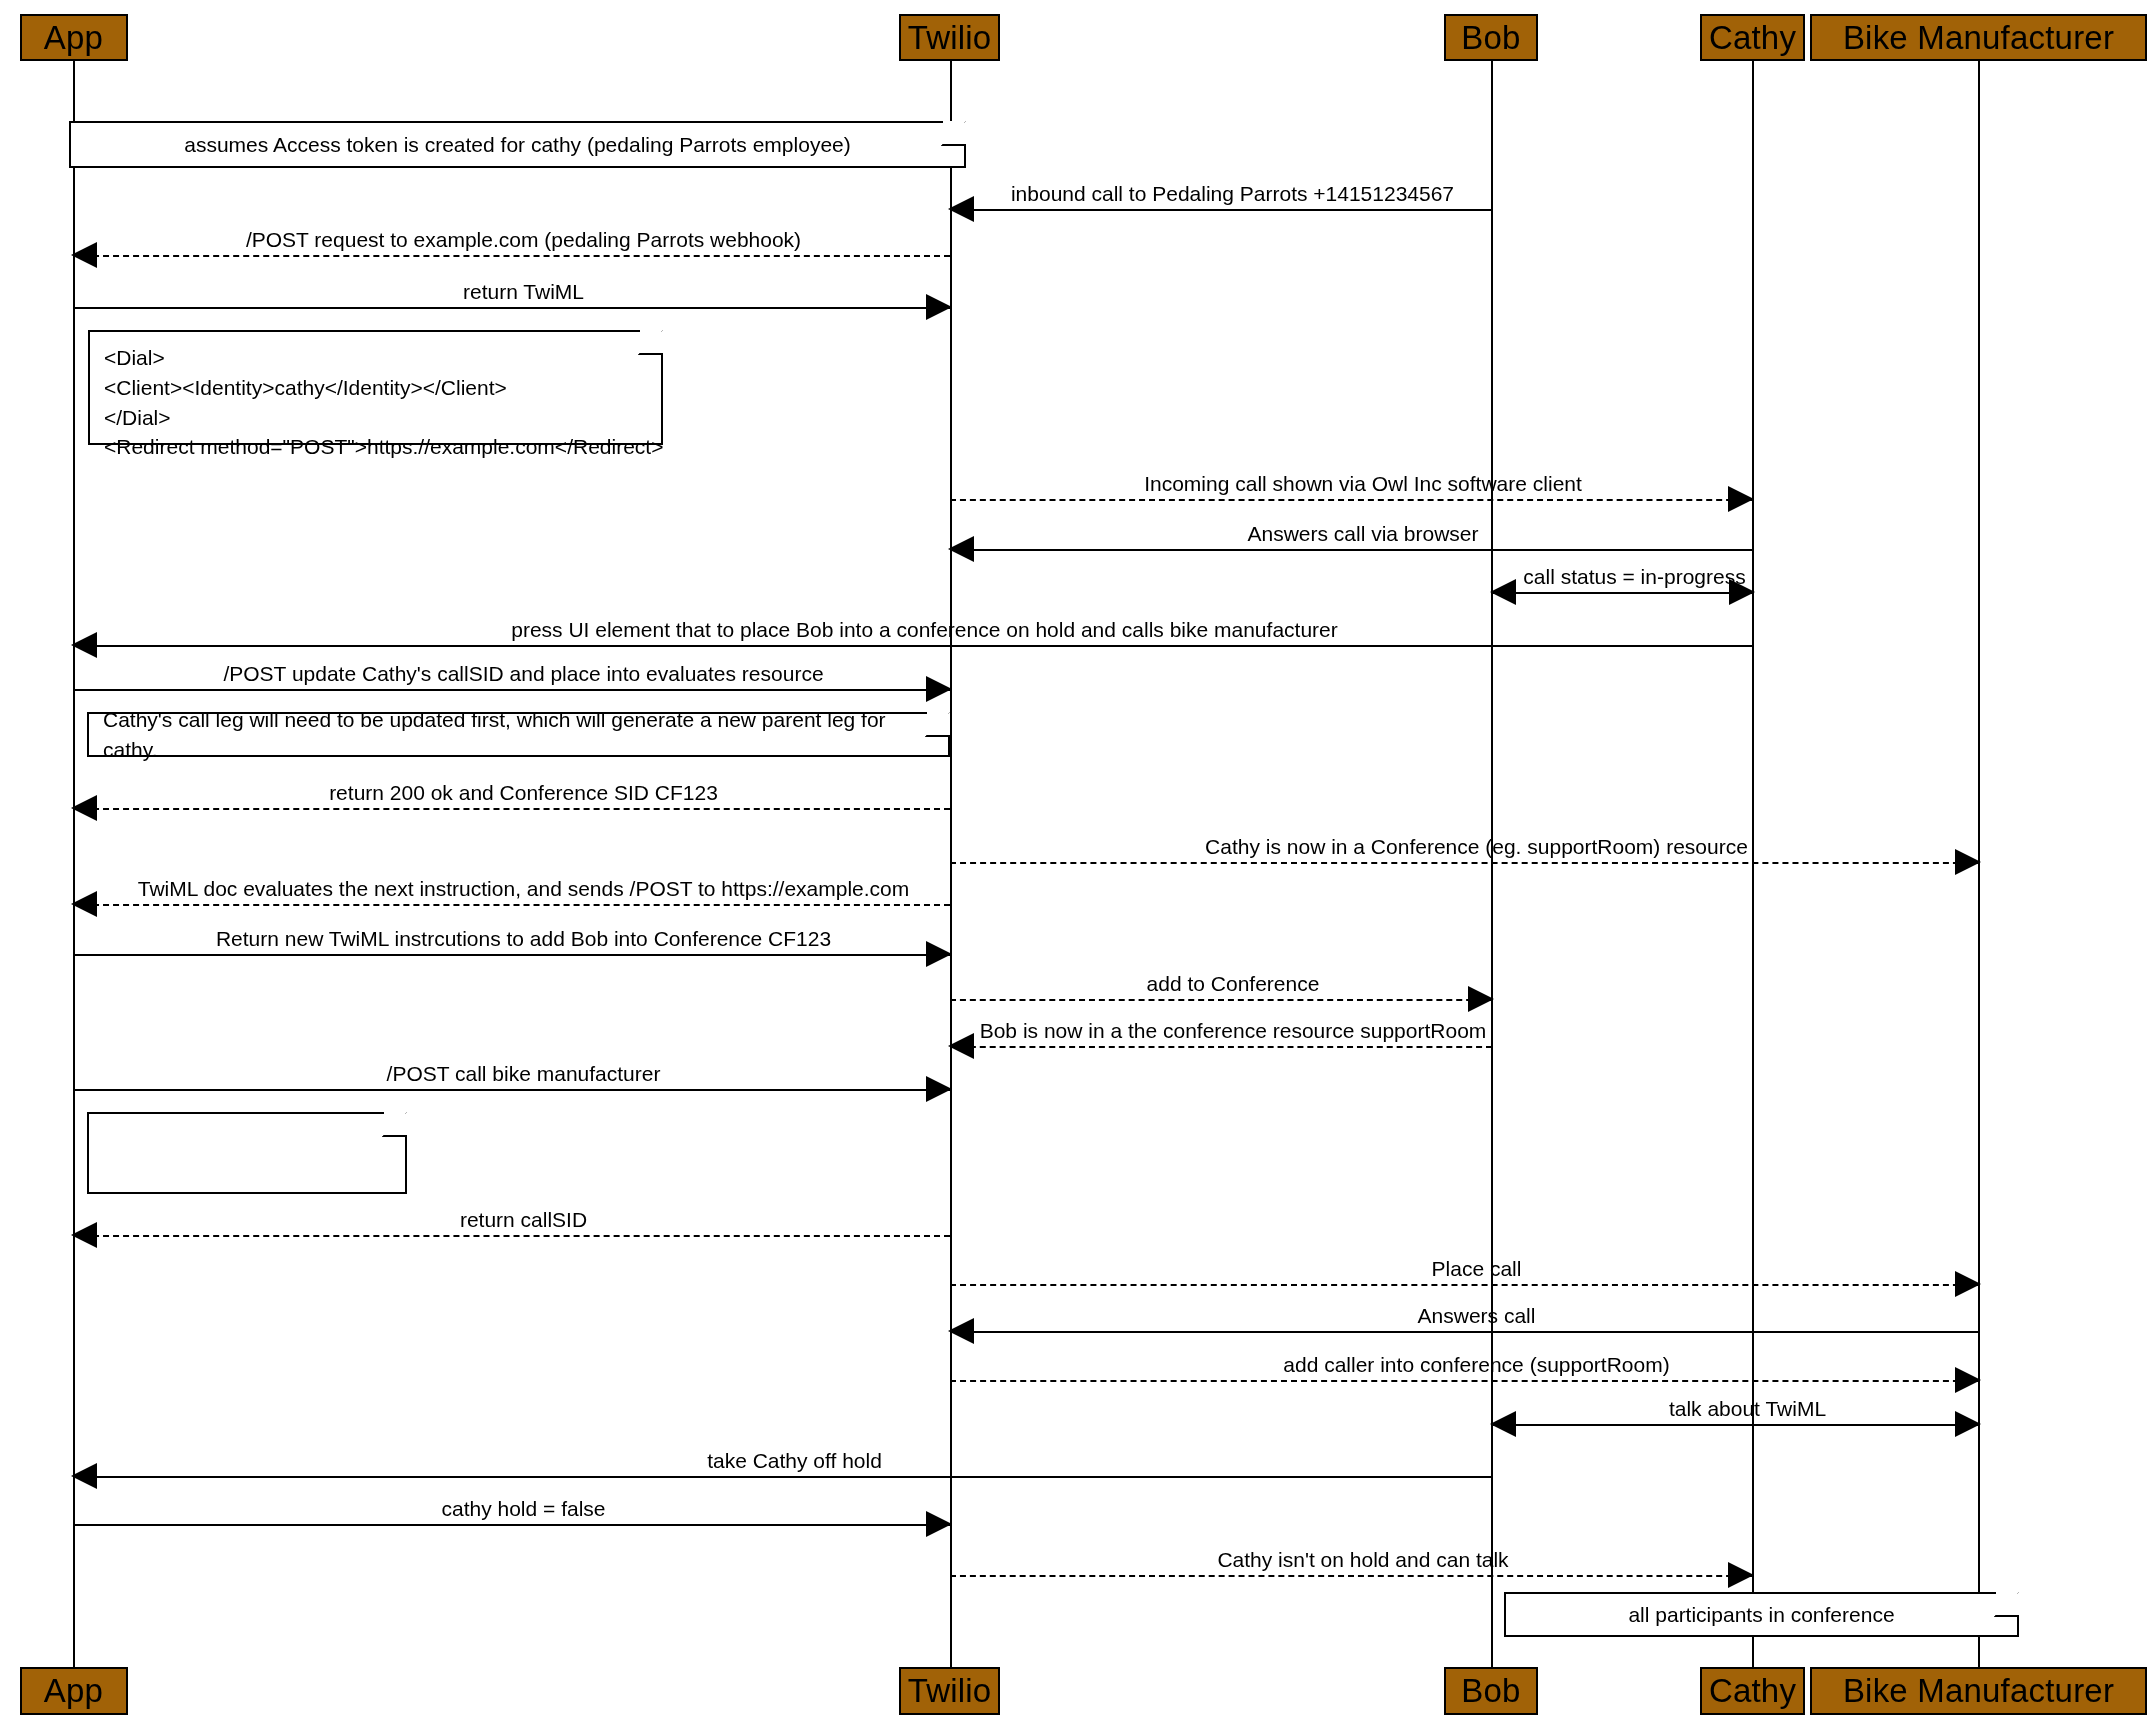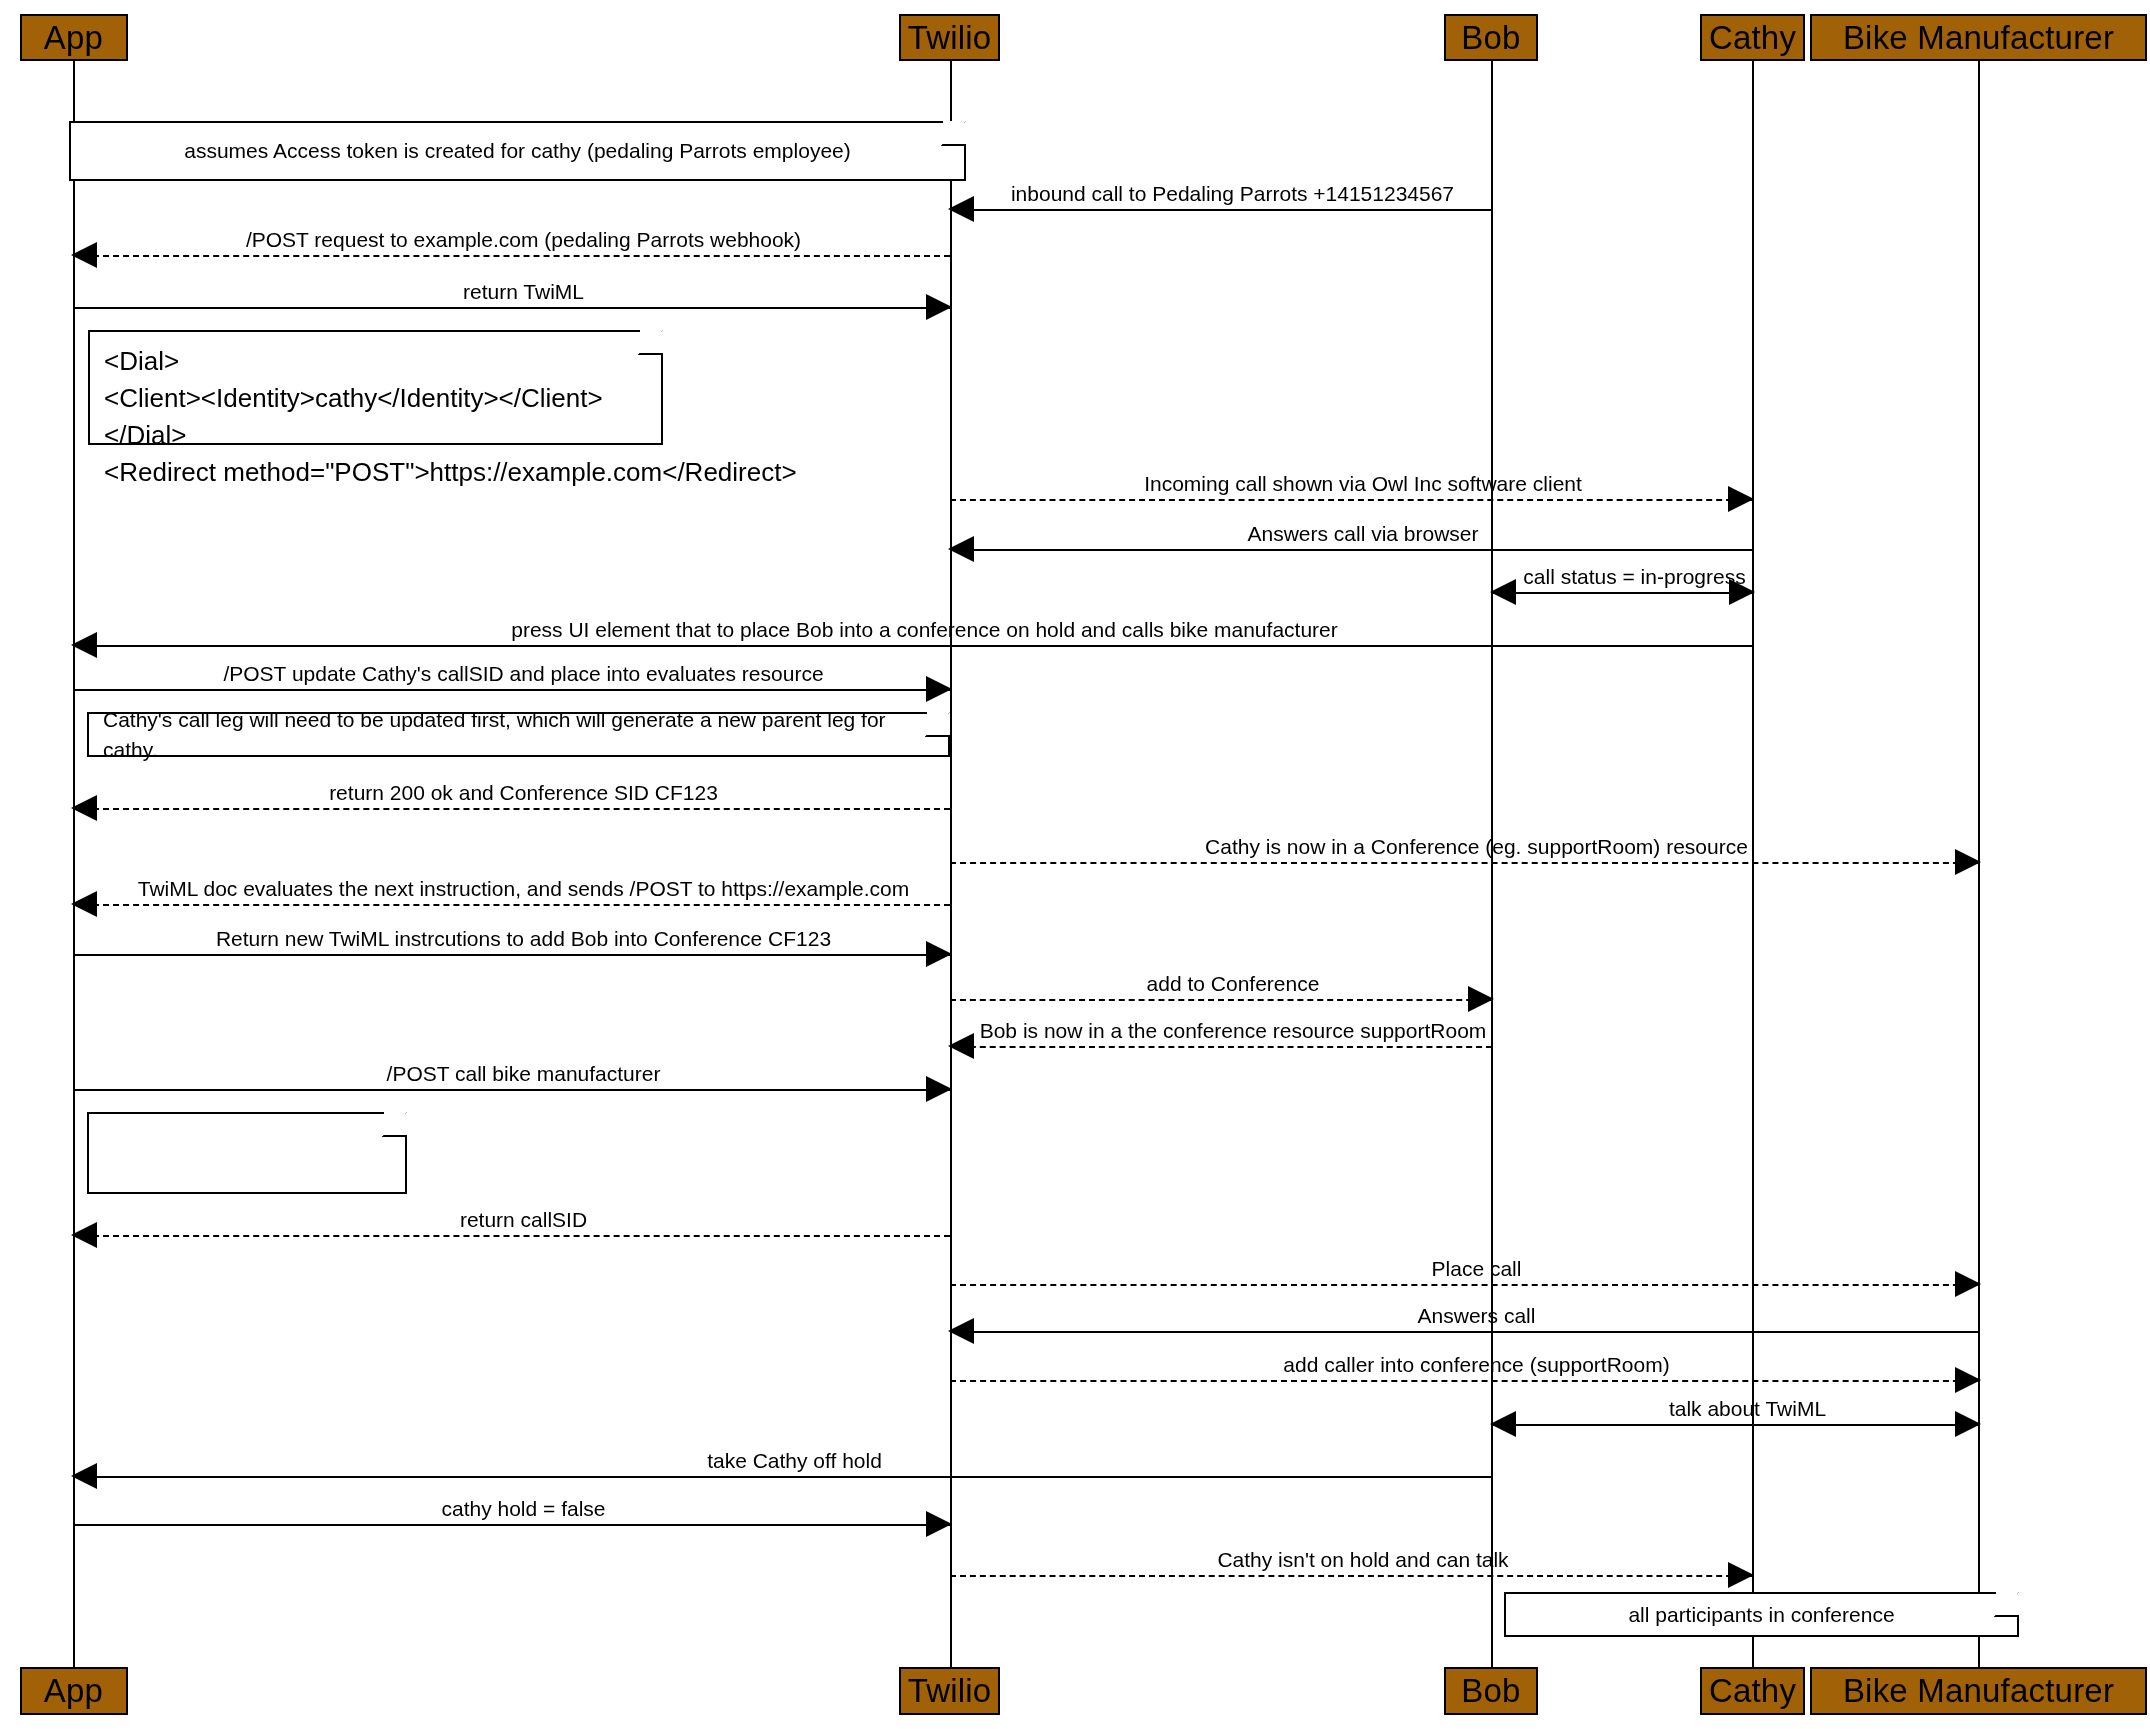--- a/index.html
+++ b/index.html
@@ -59,21 +59,21 @@
     transform:none;
     clip-path:polygon(100% 0,0 100%,100% 100%);
   }
   .note .foldtri{
     position:absolute;right:-2.3px;top:-2.3px;width:0;height:0;
     border-left:23.4px solid #fff;
     border-bottom:23.4px solid transparent;
   }
   .note.centered{display:flex;align-items:center;justify-content:center;text-align:center;}
   .note .nt{position:relative;z-index:2;}
-  .note pre{margin:0;font-family:"Liberation Sans",sans-serif;font-size:26px;line-height:1.42;}
+  .note pre{margin:0;font-family:"Liberation Sans",sans-serif;font-size:21px;line-height:1.42;}
 </style>
 </head>
 <body>
 
 <div id="canvas">
 
   <div class="lifeline" style="left:73px;  top:55px; height:1612px;"></div>
   <div class="lifeline" style="left:950px;top:55px; height:1612px;"></div>
   <div class="lifeline" style="left:1491px;top:55px; height:1612px;"></div>
   <div class="lifeline" style="left:1752px;top:55px; height:1612px;"></div>
@@ -104,21 +104,21 @@
   <div class="actor-box" style="left:1444px;top:1667px;width:94px;height:48px;">
     <span>Bob</span>
   </div>
   <div class="actor-box" style="left:1700px;top:1667px;width:105px;height:48px;">
     <span>Cathy</span>
   </div>
   <div class="actor-box" style="left:1810px;top:1667px;width:337px;height:48px;">
     <span>Bike Manufacturer</span>
   </div>
 
-  <div class="note centered" style="left:69px;top:121px;width:897px;height:60px;">
+  <div class="note centered" style="left:69px;top:121px;width:897px;height:47px;">
     <div class="foldtri"></div>
       <div class="fold"></div>
     <span class="nt">assumes Access token is created for cathy (pedaling Parrots employee)</span>
   </div>
 
   <div class="msg" style="left:950px;top:209px;width:541px;">
     <div class="line"></div>
     <div class="ah left"></div>
     <div class="label">inbound call to Pedaling Parrots +14151234567</div>
   </div>

